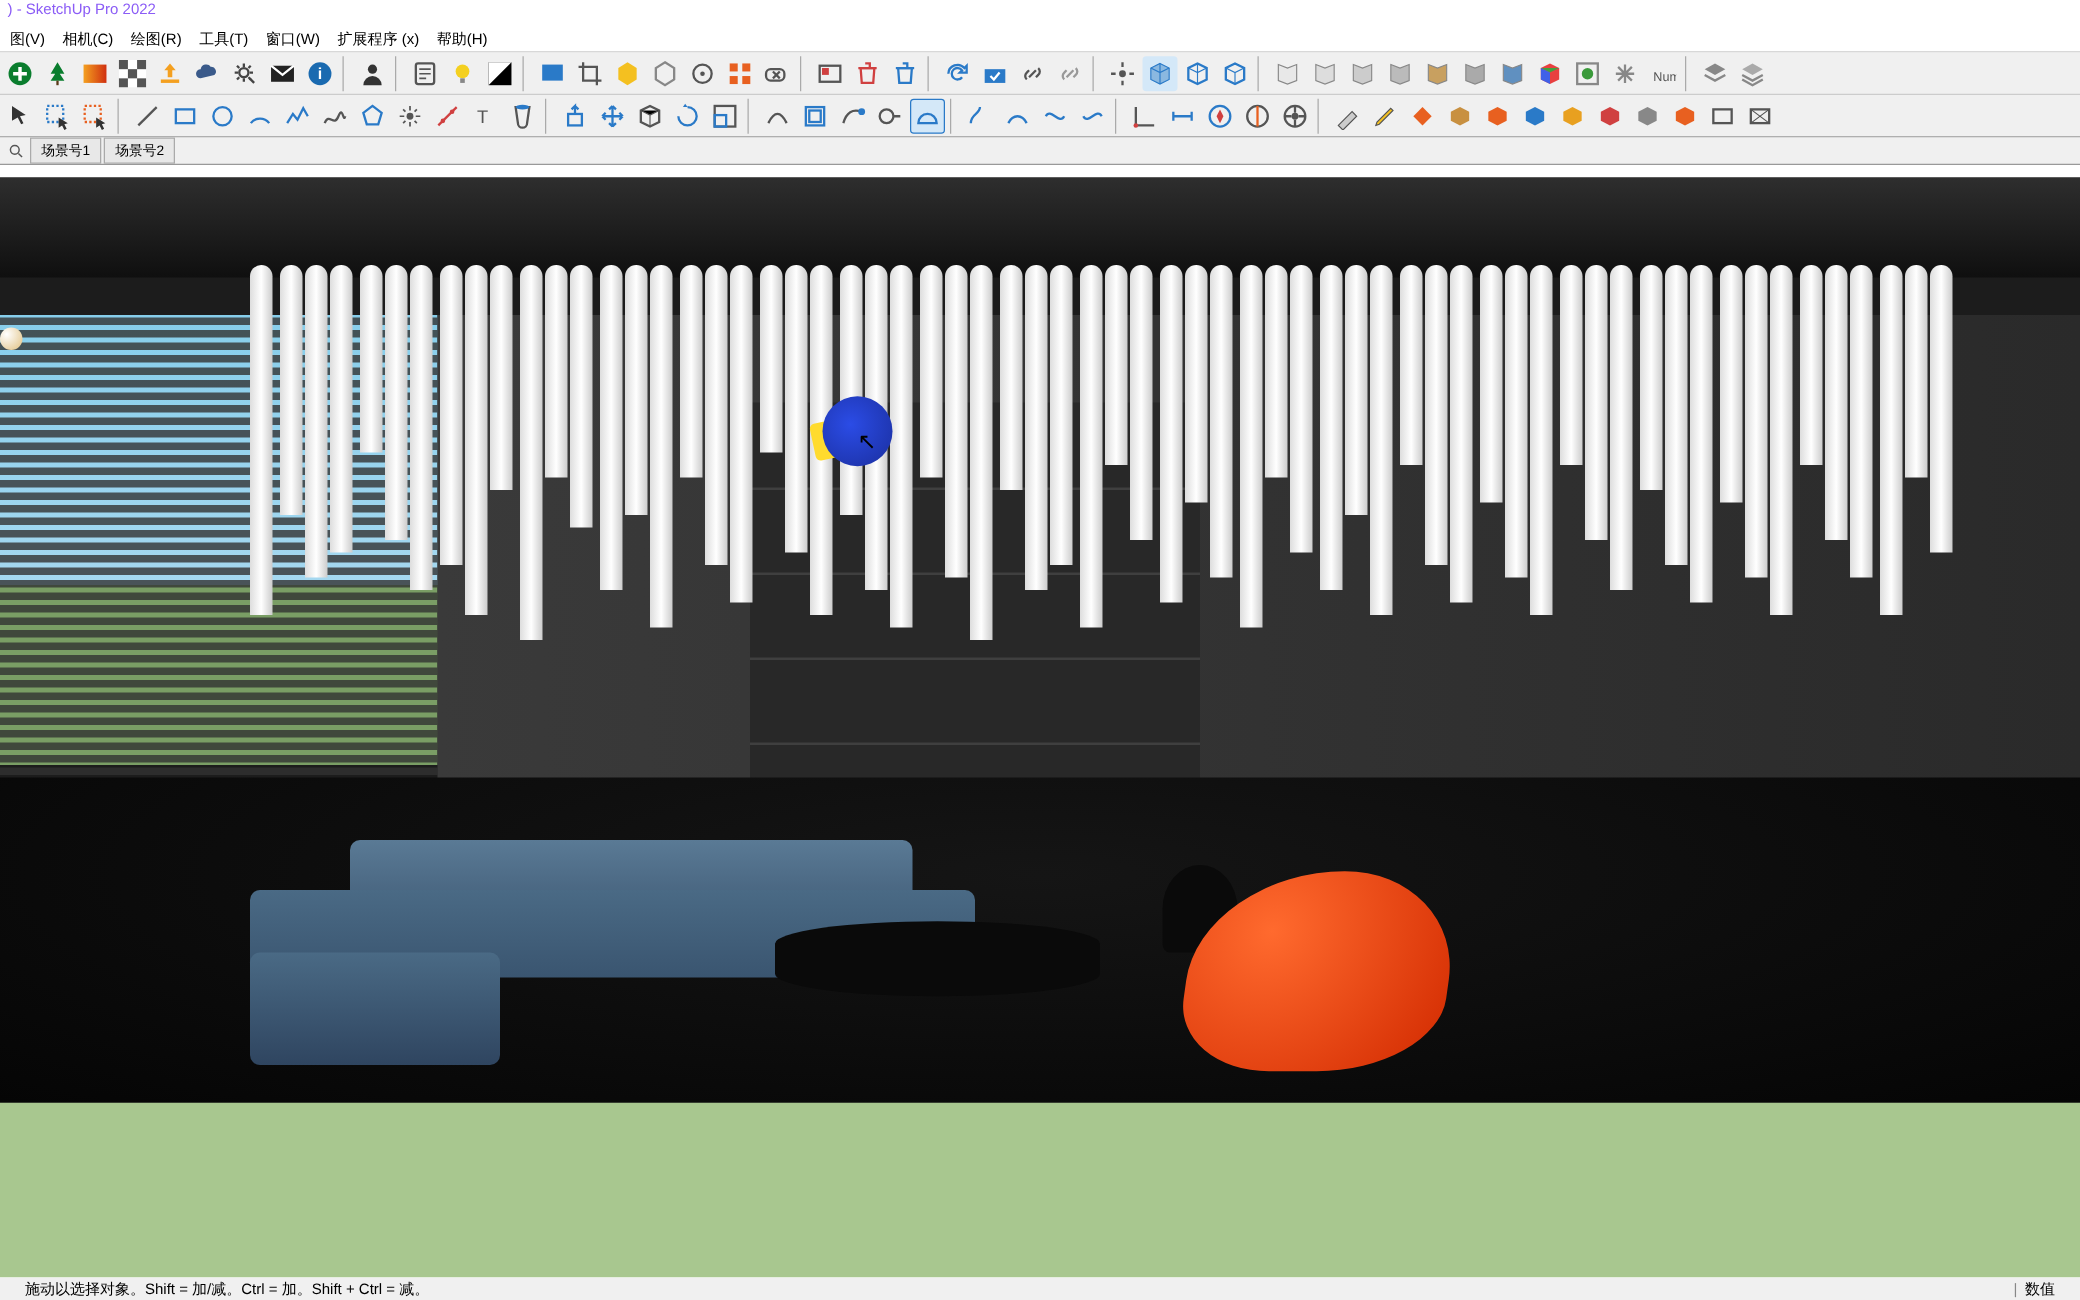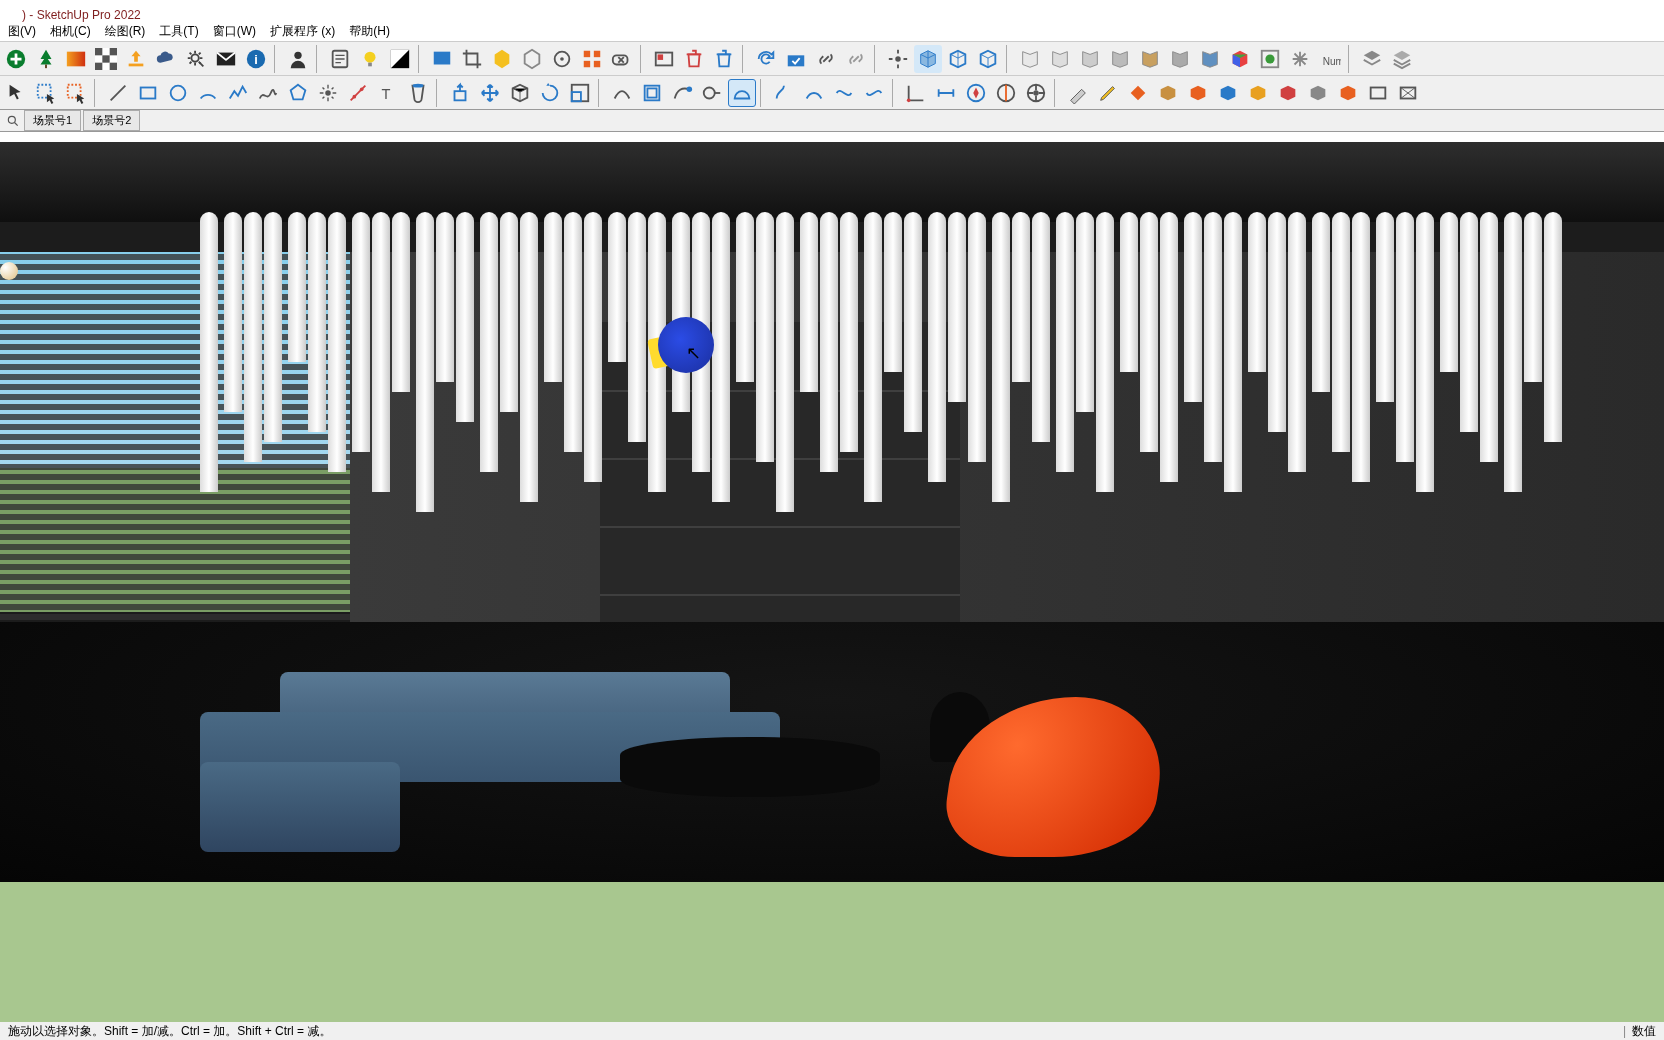--- a/index.html
+++ b/index.html
@@ -1,19 +1,19 @@
 <!DOCTYPE html>
 <html><head>
 <meta charset="utf-8">
 <style>
 * { margin: 0; padding: 0; box-sizing: border-box; font-family: "Microsoft YaHei", Tahoma, Arial, sans-serif; }
 body { width: 1664px; height: 1040px; background: #fff; overflow: hidden; display: flex; flex-direction: column; font-size: 12px; }
 
 
-.title-bar { height: 22px; background: #fff; display: flex; align-items: flex-end; padding-left: 6px; color: #7f1d1d; margin-left: 16px; }
+.title-bar { height: 22px; background: #fff; display: flex; align-items: flex-start; padding-left: 6px; color: #8b5cf6; }
 
 
 .menu-bar { height: 20px; background: #fff; display: flex; align-items: center; gap: 6px; padding-left: 4px; border-bottom: 1px solid #ccc; }
 .menu-bar span { padding: 0 4px; cursor: default; }
 
 
 .toolbar-row { height: 34px; background: #f0f0f0; display: flex; align-items: center; padding: 0 2px; border-bottom: 1px solid #ccc; gap: 2px; }
 .toolbar-row.second { border-bottom: 1px solid #999; }
 .tbtn { width: 28px; height: 28px; display: flex; align-items: center; justify-content: center; cursor: pointer; border-radius: 3px; }
 .tbtn svg { width: 22px; height: 22px; }
@@ -46,21 +46,21 @@
 .coffee-table { position: absolute; left: 620px; top: 595px; width: 260px; height: 60px; background: #0a0a0a; border-radius: 50% / 30%; }
 .red-chair { position: absolute; left: 950px; top: 555px; width: 210px; height: 160px; }
 .red-chair-body { width: 100%; height: 100%; background: radial-gradient(circle at 30% 30%, #ff6a2e, #d22a00); border-radius: 60% 50% 50% 40% / 60% 60% 40% 40%; transform: skewX(-8deg); }
 .side-table { position: absolute; left: 930px; top: 550px; width: 60px; height: 70px; background: #0a0a0a; border-radius: 50% 50% 10% 10%; }
 .cursor-ind { position: absolute; left: 658px; top: 175px; width: 56px; height: 56px; border-radius: 50%; background: radial-gradient(circle at 40% 40%, #2b4ce6, #1a2e9e); }
 .cursor-yellow { position: absolute; left: 650px; top: 195px; width: 24px; height: 30px; background: #ffdb2e; border-radius: 4px; transform: rotate(-12deg); }
 .small-ball { position: absolute; left: 0px; top: 120px; width: 18px; height: 18px; background: radial-gradient(circle at 30% 30%,#fff,#e0c080); border-radius: 50%; }
 .cursor-arrow { position: absolute; left: 686px; top: 200px; color: #000; font-size: 18px; }
 
 
-.status-bar { height: 18px; background: #f0f0f0; display: flex; align-items: center; justify-content: space-between; font-size: 12px; padding: 0 8px; color: #000; }
+.status-bar { height: 18px; background: #f0f0f0; display: flex; align-items: center; justify-content: space-between; font-size: 12px; padding: 0 20px; color: #000; }
 </style>
 </head>
 <body>
 
 <div class="title-bar">
   <span>)  - SketchUp Pro 2022</span>
 </div>
 
 <div class="menu-bar">
   <span>图(V)</span>

